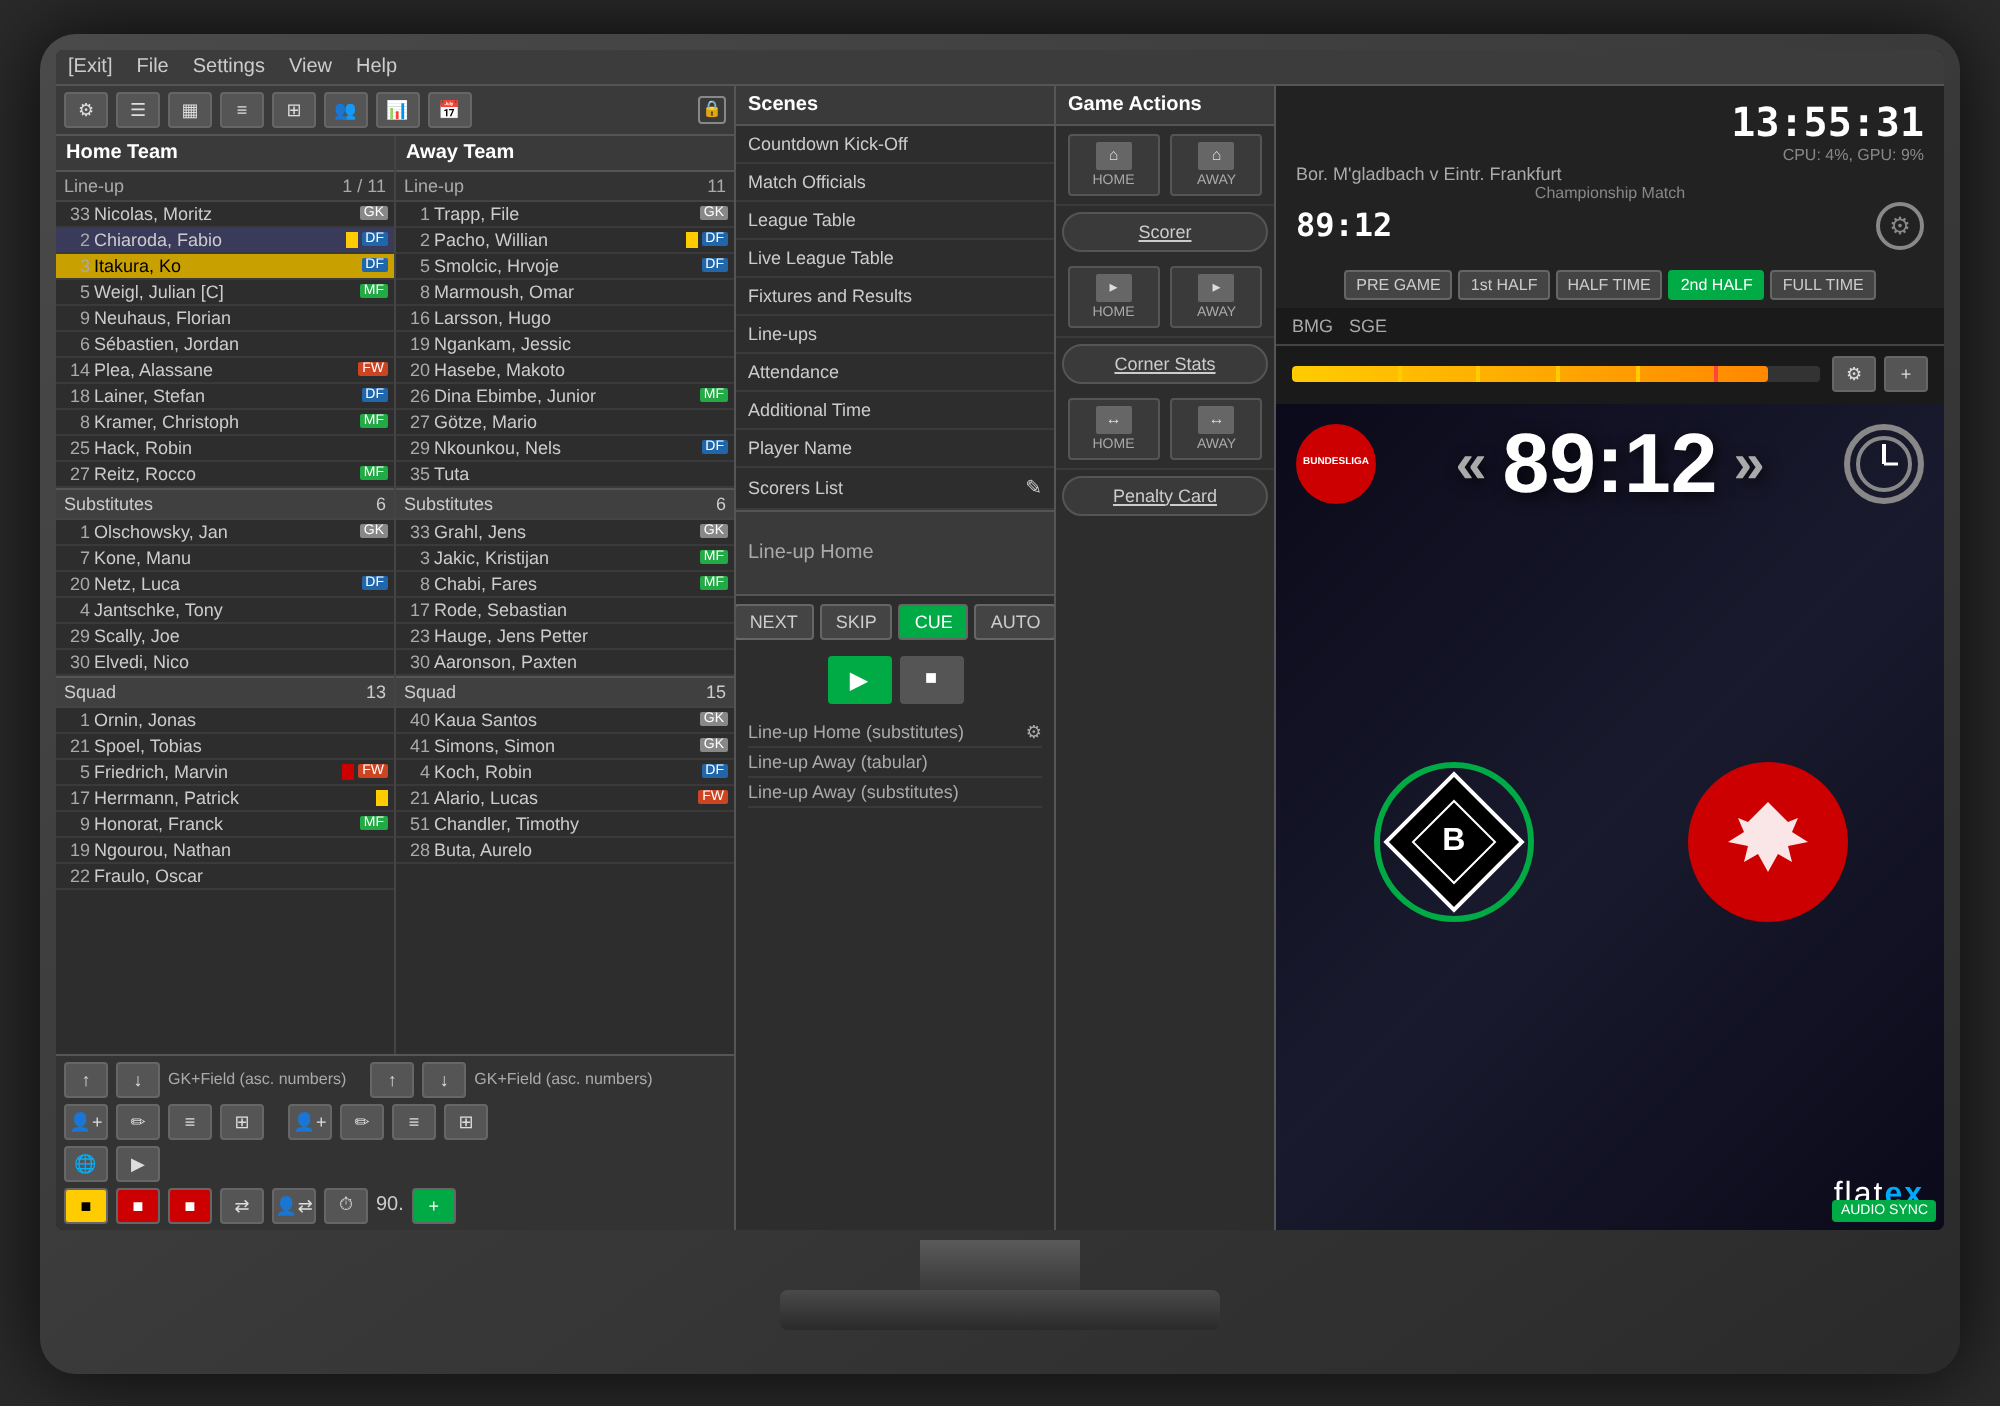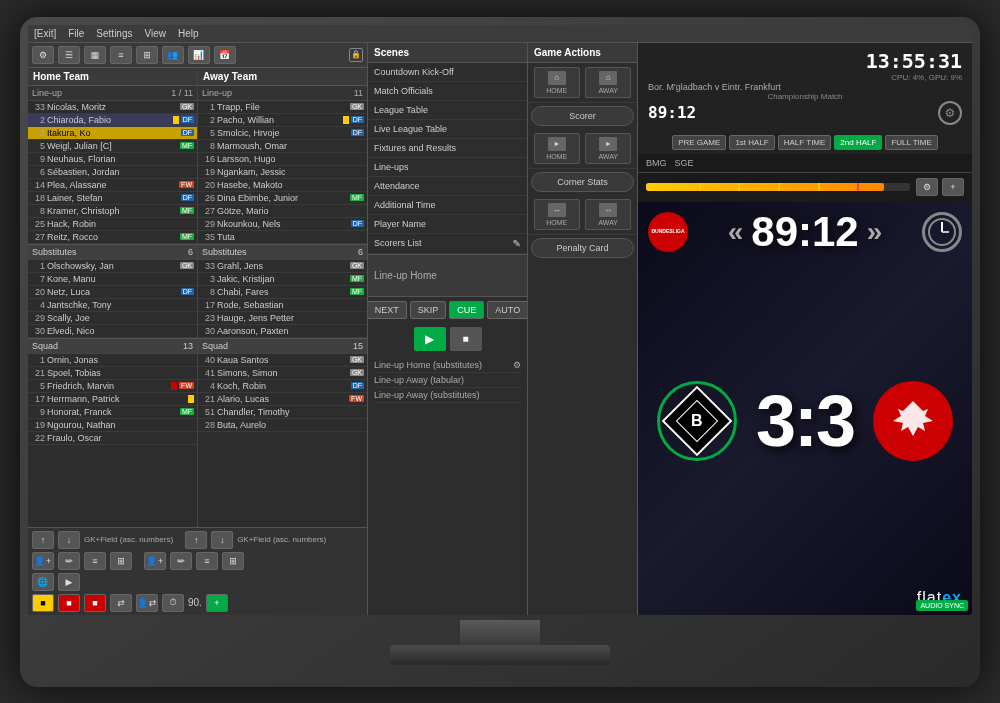--- a/index.html
+++ b/index.html
@@ -415,20 +415,21 @@
       justify-content: center;
       align-items: center;
       margin: 3px;
       padding: 4px;
       background: #3a3a3a;
       border: 1px solid #555;
       border-radius: 10px;
       cursor: pointer;
       font-size: 9px;
       color: #ccc;
+      text-decoration: underline;
     }
 
     
     .right-panel {
       flex: 1;
       background: #1a1a1a;
       display: flex;
       flex-direction: column;
       overflow: hidden;
     }
@@ -1189,21 +1190,20 @@
             <div class="preview-main">
 
               <div class="borussia-logo">
                 <div class="borussia-diamond">
                   <div class="borussia-inner">
                     <span class="borussia-b">B</span>
                   </div>
                 </div>
               </div>
 
-              <div class="preview-score">3:3</div>
 
               <div class="frankfurt-logo">
                 <svg width="60" height="60" viewBox="0 0 60 60">
                   <circle cx="30" cy="30" r="28" fill="#cc0000"></circle>
 
                   <path d="M30 10 L20 20 L15 18 L18 25 L10 30 L20 32 L18 40 L25 36 L30 45 L35 36 L42 40 L40 32 L50 30 L42 25 L45 18 L40 20 Z" fill="#fff" opacity="0.9"></path>
                 </svg>
               </div>
             </div>
 

